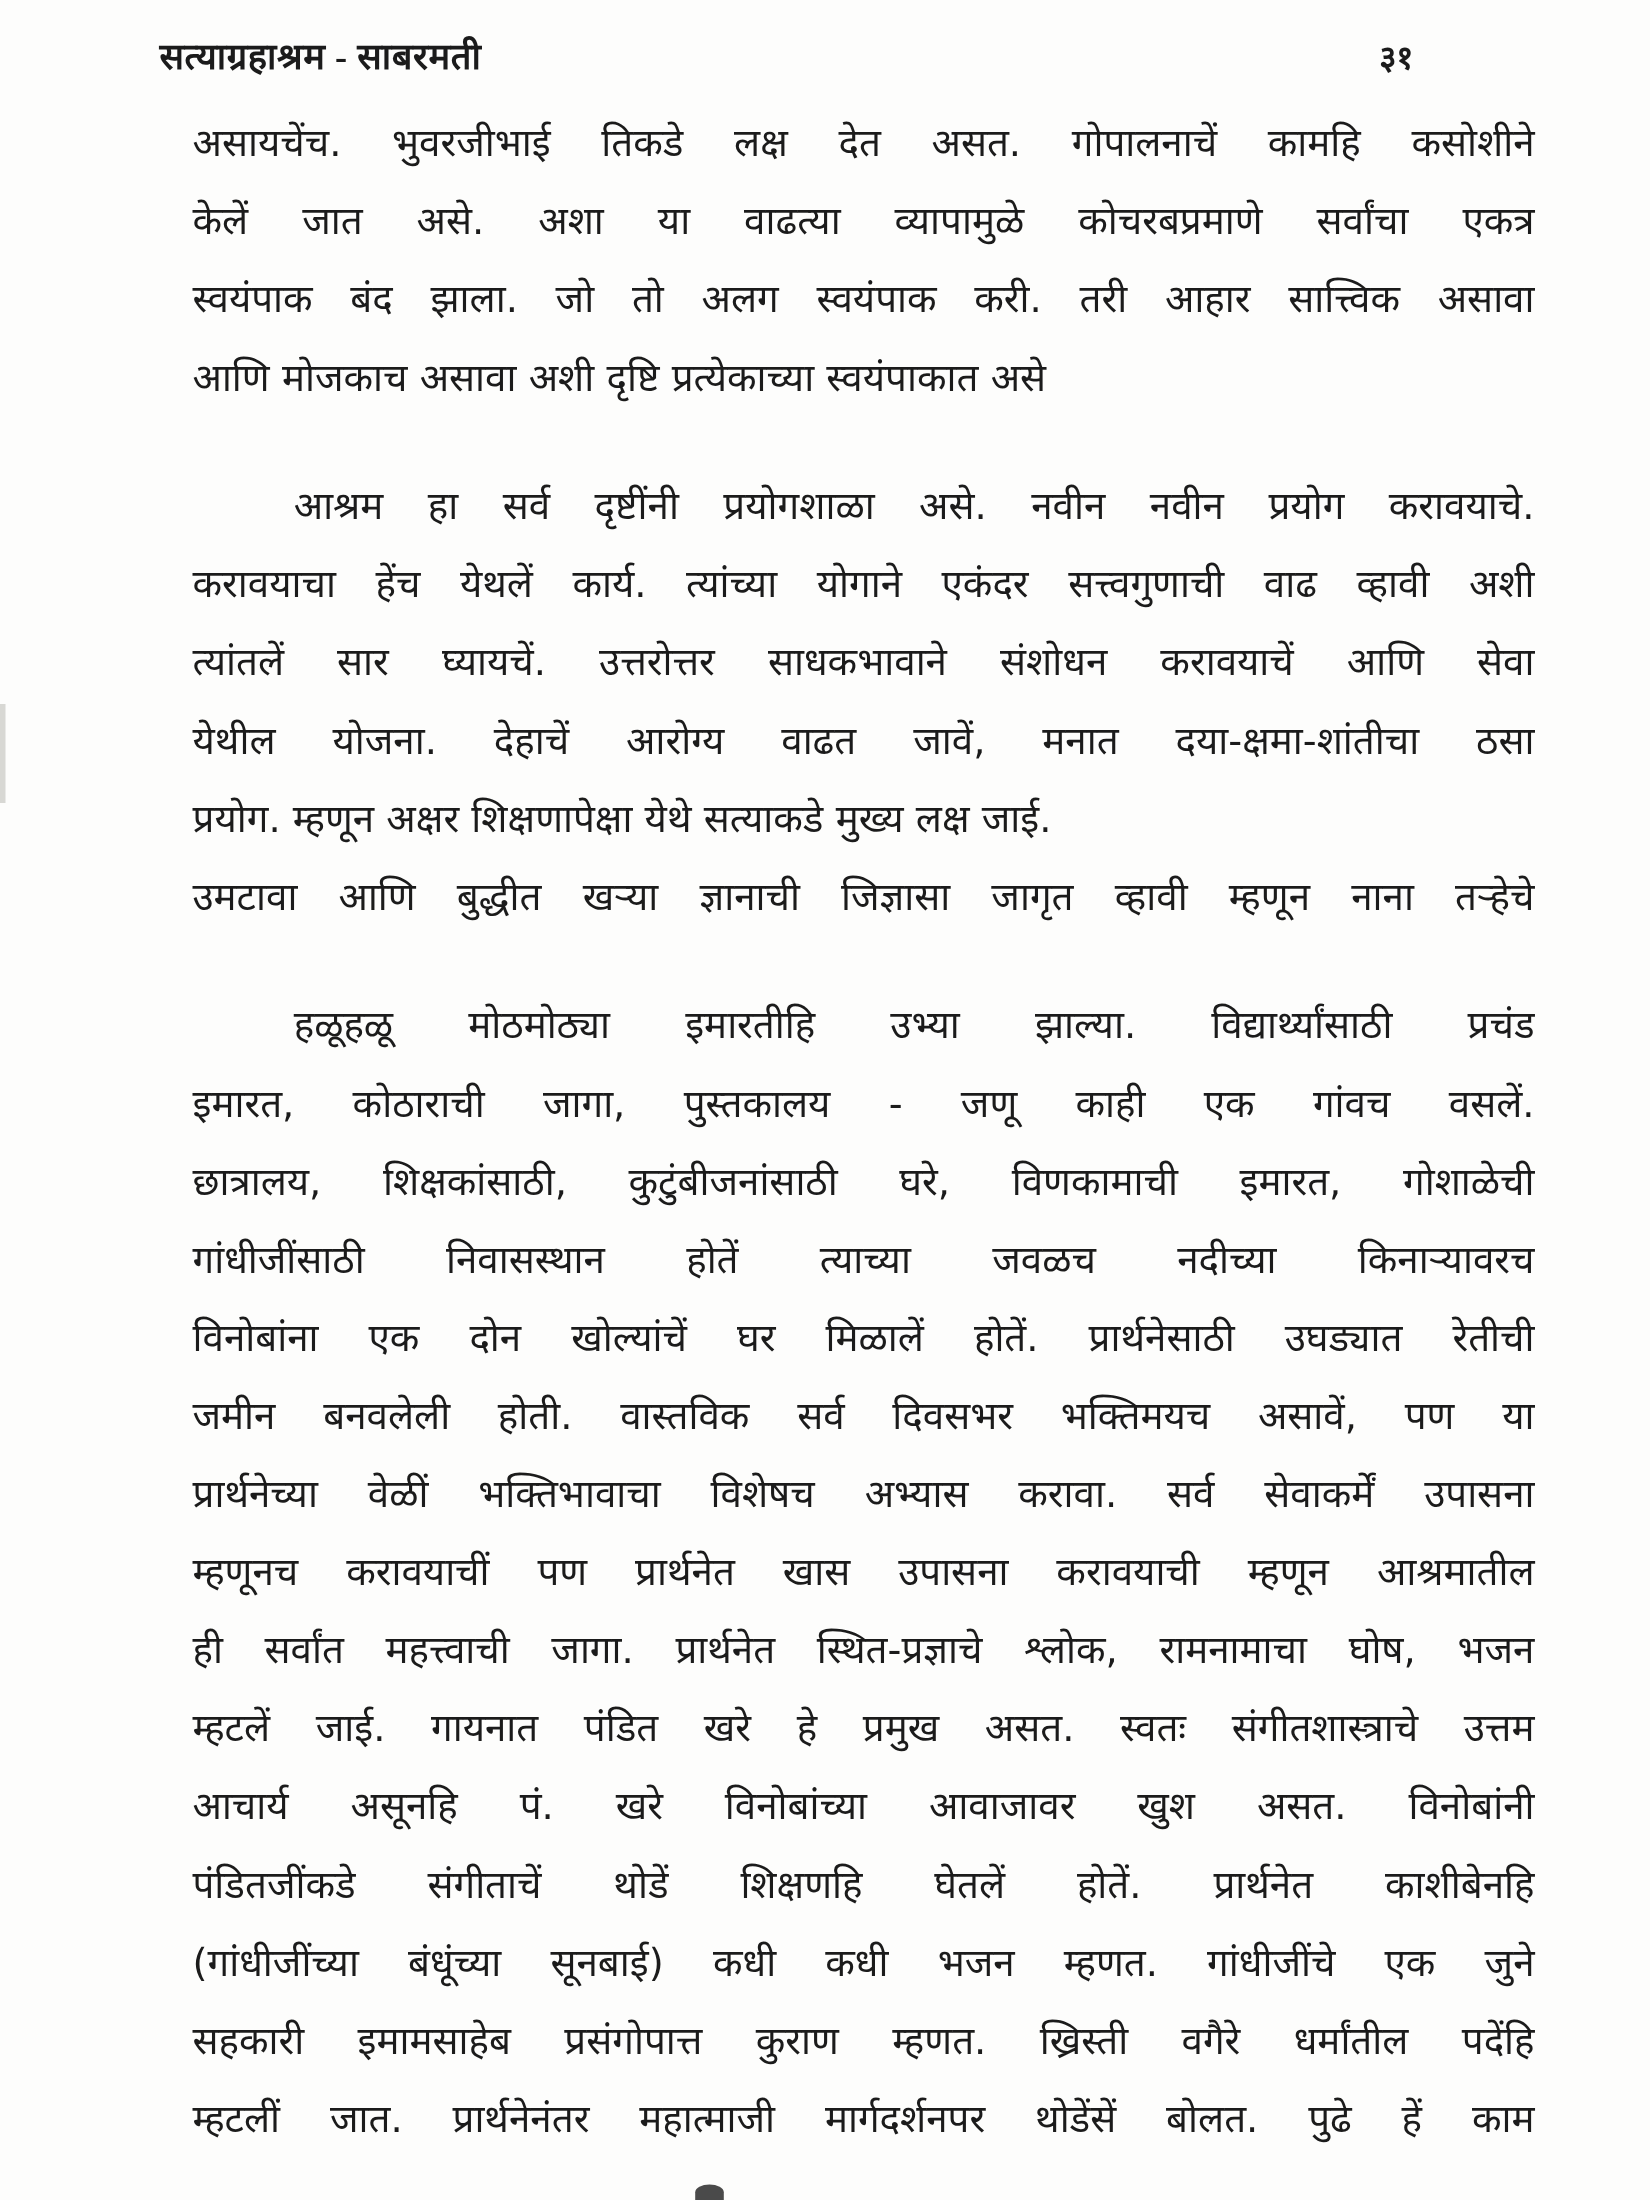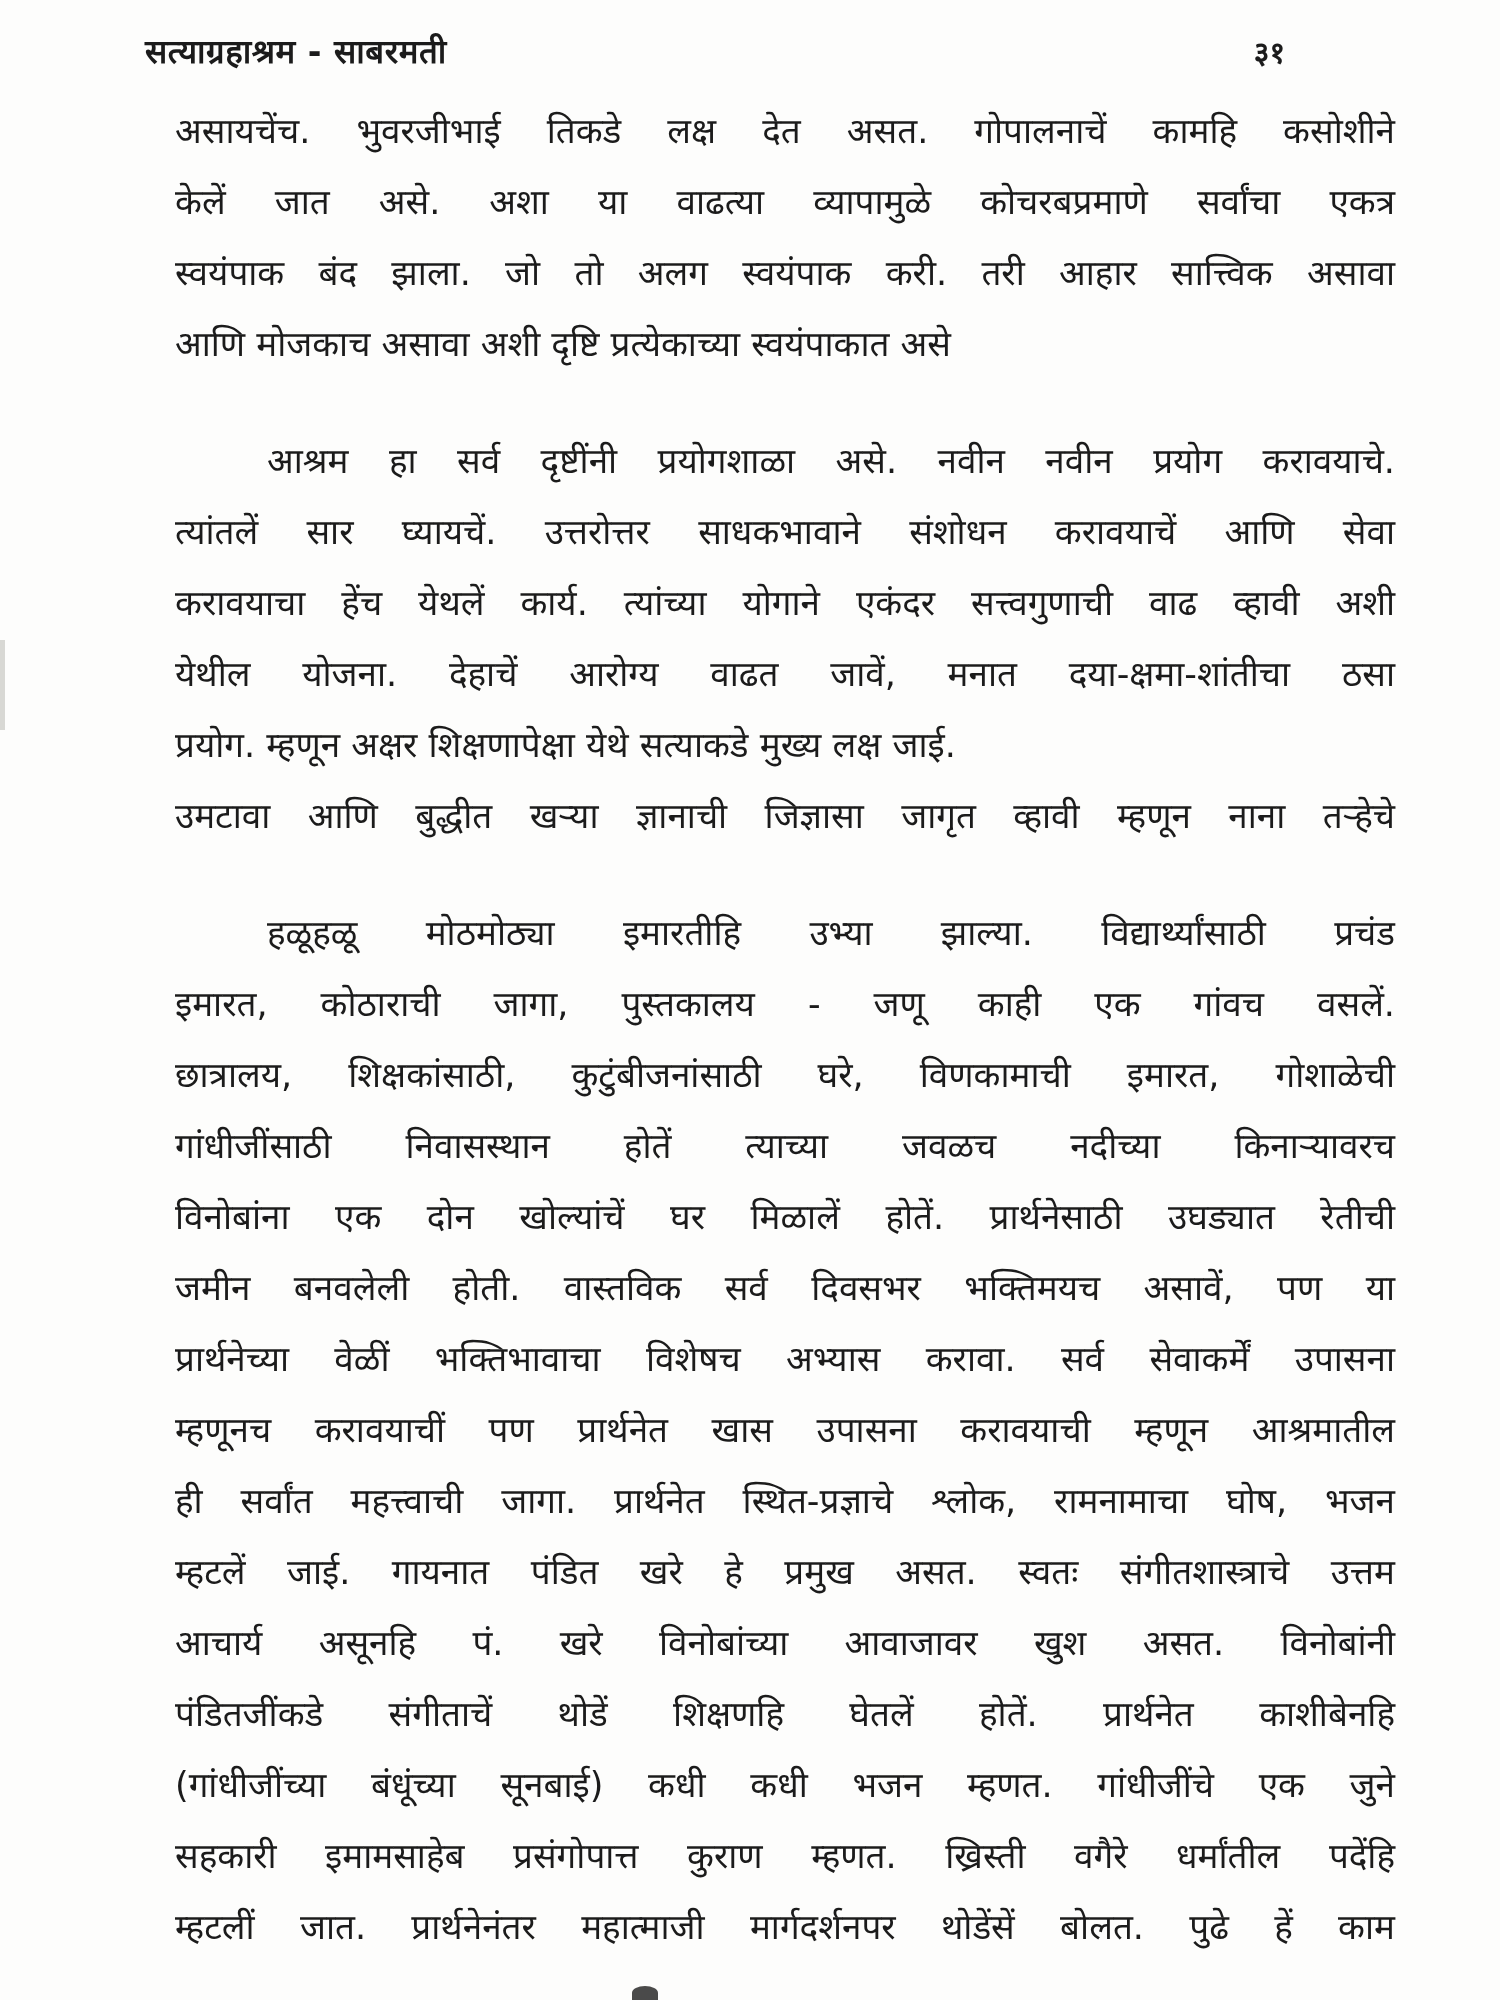--- a/index.html
+++ b/index.html
@@ -23,20 +23,21 @@
     left: 145px;
     right: 110px;
     display: flex;
     justify-content: space-between;
     align-items: baseline;
   }
   .header-title {
     font-size: 33px;
     font-weight: bold;
     letter-spacing: 0.5px;
+    font-family: Liberation Serif, serif;
   }
   .page-number {
     font-size: 30px;
     font-weight: bold;
     margin-right: 105px;
     text-align: right;
   }
   .text-body {
     position: absolute;
     top: 96px;
@@ -94,22 +95,22 @@
 
   <div class="text-body">
       <div class="para">
         <div class="line full">असायचेंच.  भुवरजीभाई तिकडे लक्ष देत असत.  गोपालनाचें कामहि कसोशीने</div>
         <div class="line full">केलें जात असे.  अशा या वाढत्या व्यापामुळे  कोचरबप्रमाणे सर्वांचा एकत्र</div>
         <div class="line full">स्वयंपाक बंद झाला.  जो तो अलग स्वयंपाक करी.  तरी आहार सात्त्विक असावा</div>
         <div class="line">आणि मोजकाच असावा अशी दृष्टि प्रत्येकाच्या स्वयंपाकात असे</div>
       </div>
       <div class="para">
         <div class="line full indent">आश्रम हा सर्व दृष्टींनी प्रयोगशाळा असे.  नवीन नवीन प्रयोग करावयाचे.</div>
+        <div class="line full">करावयाचा हेंच येथलें कार्य.  त्यांच्या योगाने एकंदर सत्त्वगुणाची वाढ व्हावी अशी</div>
         <div class="line full">त्यांतलें सार घ्यायचें.  उत्तरोत्तर साधकभावाने संशोधन करावयाचें आणि सेवा</div>
-        <div class="line full">करावयाचा हेंच येथलें कार्य.  त्यांच्या योगाने एकंदर सत्त्वगुणाची वाढ व्हावी अशी</div>
         <div class="line full">येथील योजना.  देहाचें आरोग्य वाढत जावें, मनात दया-क्षमा-शांतीचा ठसा</div>
         <div class="line">प्रयोग.  म्हणून अक्षर शिक्षणापेक्षा येथे सत्याकडे मुख्य लक्ष जाई.</div>
         <div class="line full">उमटावा आणि बुद्धीत खऱ्या ज्ञानाची जिज्ञासा जागृत व्हावी म्हणून नाना तऱ्हेचे</div>
       </div>
       <div class="para">
         <div class="line full indent">हळूहळू मोठमोठ्या इमारतीहि उभ्या झाल्या.  विद्यार्थ्यांसाठी प्रचंड</div>
         <div class="line full">इमारत, कोठाराची जागा, पुस्तकालय - जणू काही एक गांवच वसलें.</div>
         <div class="line full">छात्रालय, शिक्षकांसाठी, कुटुंबीजनांसाठी घरे, विणकामाची इमारत, गोशाळेची</div>
         <div class="line full">गांधीजींसाठी निवासस्थान होतें त्याच्या जवळच नदीच्या किनाऱ्यावरच</div>
         <div class="line full">विनोबांना एक दोन खोल्यांचें घर मिळालें होतें.  प्रार्थनेसाठी उघड्यात रेतीची</div>

